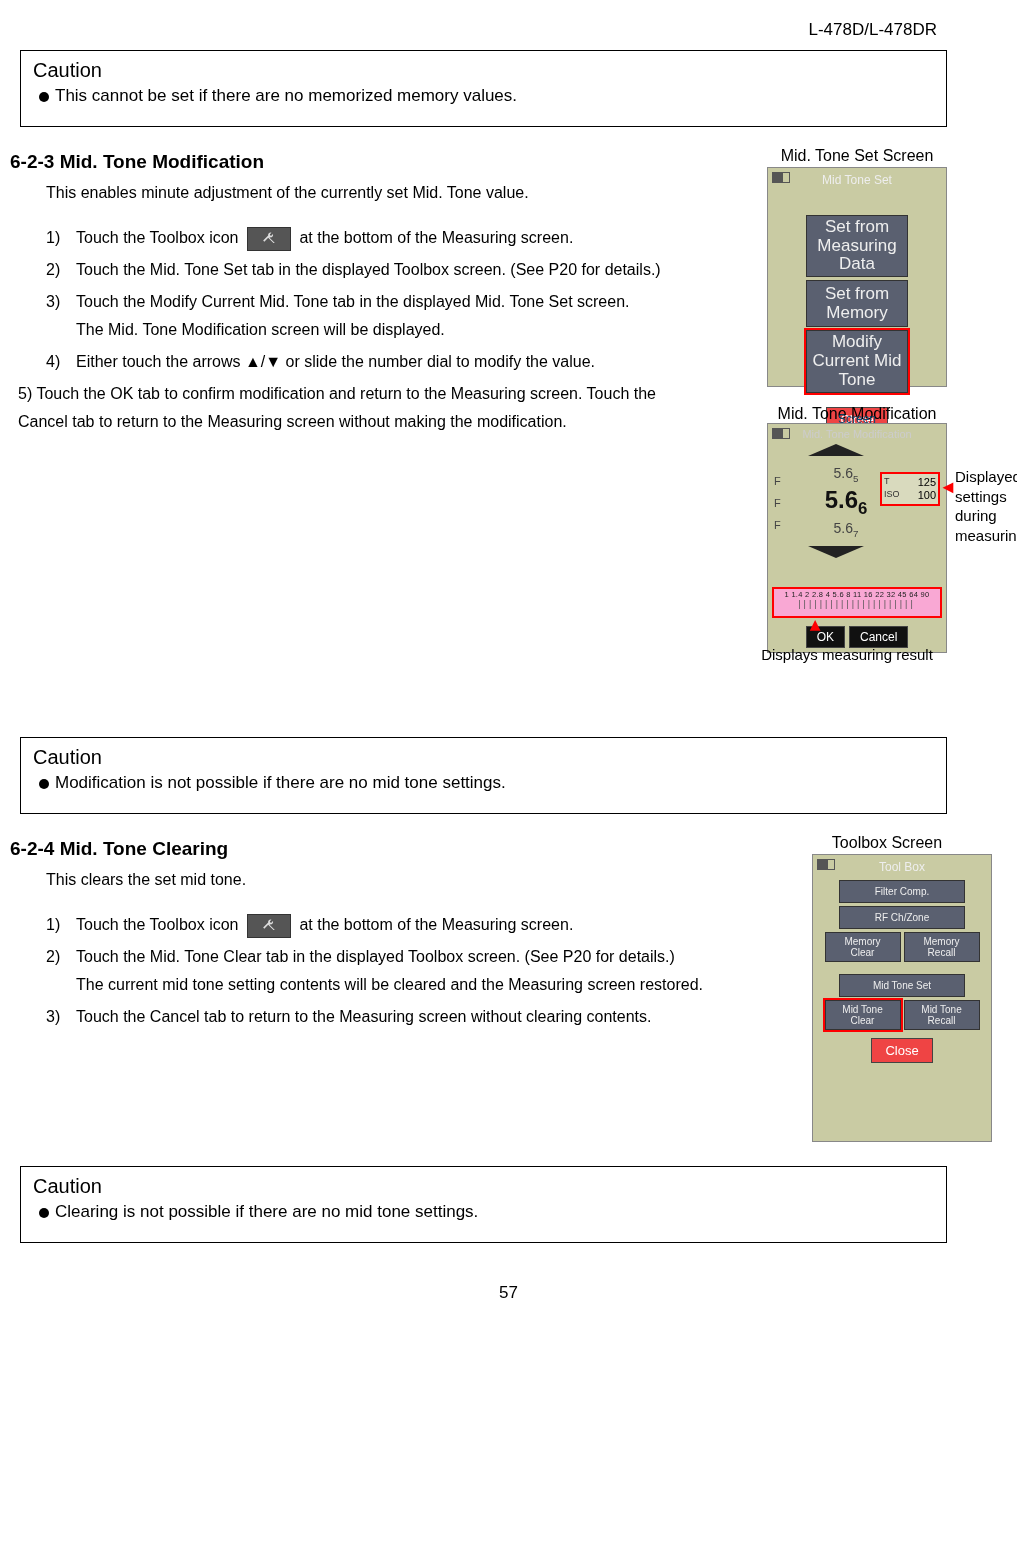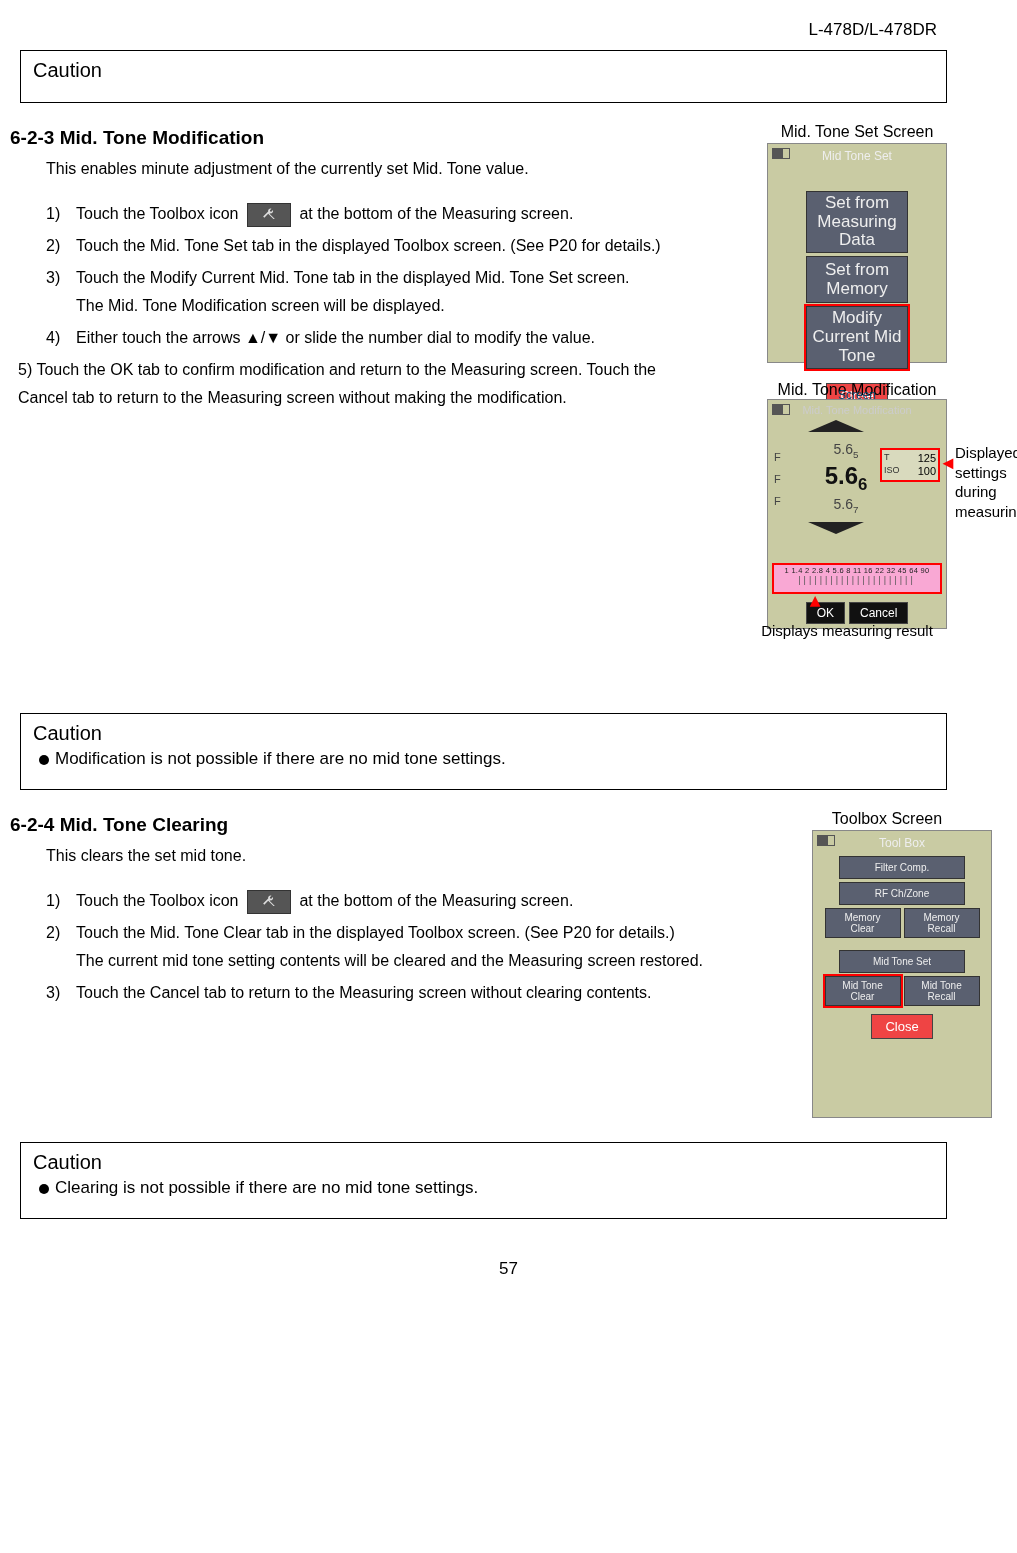--- a/index.html
+++ b/index.html
@@ -244,20 +244,23 @@
     color:#0c4a6e;
   }
 </style>
 </head>
 <body>
 
 <div class="header-right">L-478D/L-478DR</div>
 
 <div class="caution-box">
   <div class="caution-title">Caution</div>
+  <div class="caution-body">
+    <span class="bullet"></span><span>This cannot be set if there are no memorized memory values.</span>
+  </div>
 </div>
 
 <div class="section-row">
   <div class="left-col">
     <div class="section-title">6-2-3 Mid. Tone Modification</div>
     <div class="section-intro">This enables minute adjustment of the currently set Mid. Tone value.</div>
     <div class="steps">
       <div class="step">
         <div class="step-num">1)</div>
         <div class="step-body">

